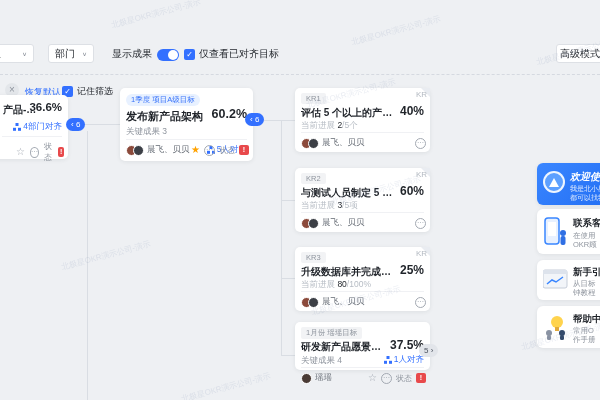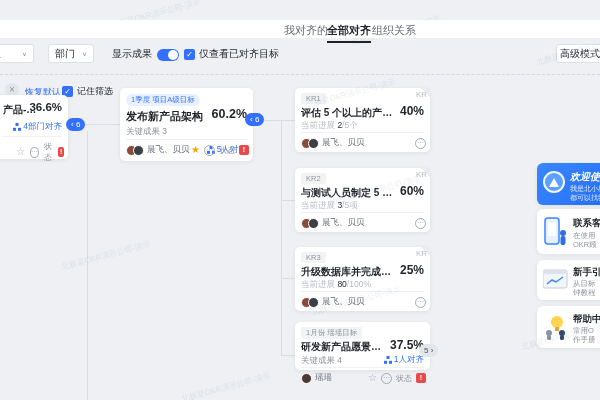--- a/index.html
+++ b/index.html
@@ -89,25 +89,20 @@
   <span class="watermark" style="left:350px; top:25px;">北极星OKR演示公司-演示</span>
   <span class="watermark" style="left:535px; top:45px;">北极星OKR演示公司-演示</span>
   <span class="watermark" style="left:305px; top:88px;">北极星OKR演示公司-演示</span>
   <span class="watermark" style="left:330px; top:185px;">北极星OKR演示公司-演示</span>
   <span class="watermark" style="left:310px; top:295px;">北极星OKR演示公司-演示</span>
   <span class="watermark" style="left:60px;  top:250px;">北极星OKR演示公司-演示</span>
   <span class="watermark" style="left:180px; top:382px;">北极星OKR演示公司-演示</span>
   <span class="watermark" style="left:520px; top:330px;">北极星OKR演示公司-演示</span>
 
 
-  <div class="viewtabs">
-    <span class="viewtab" style="left:284px;">我对齐的</span>
-    <span class="viewtab active" style="left:327px;">全部对齐</span>
-    <span class="viewtab" style="left:372px;">组织关系</span>
-  </div>
 
   <div class="canvas">
 
     <div class="dd" style="left:-26px; width:60px;">
       <span>类型</span>
       <span class="caret">∨</span>
     </div>
     <div class="dd" style="left:48px; width:46px;">
       <span>部门</span>
       <span class="caret">∨</span>

